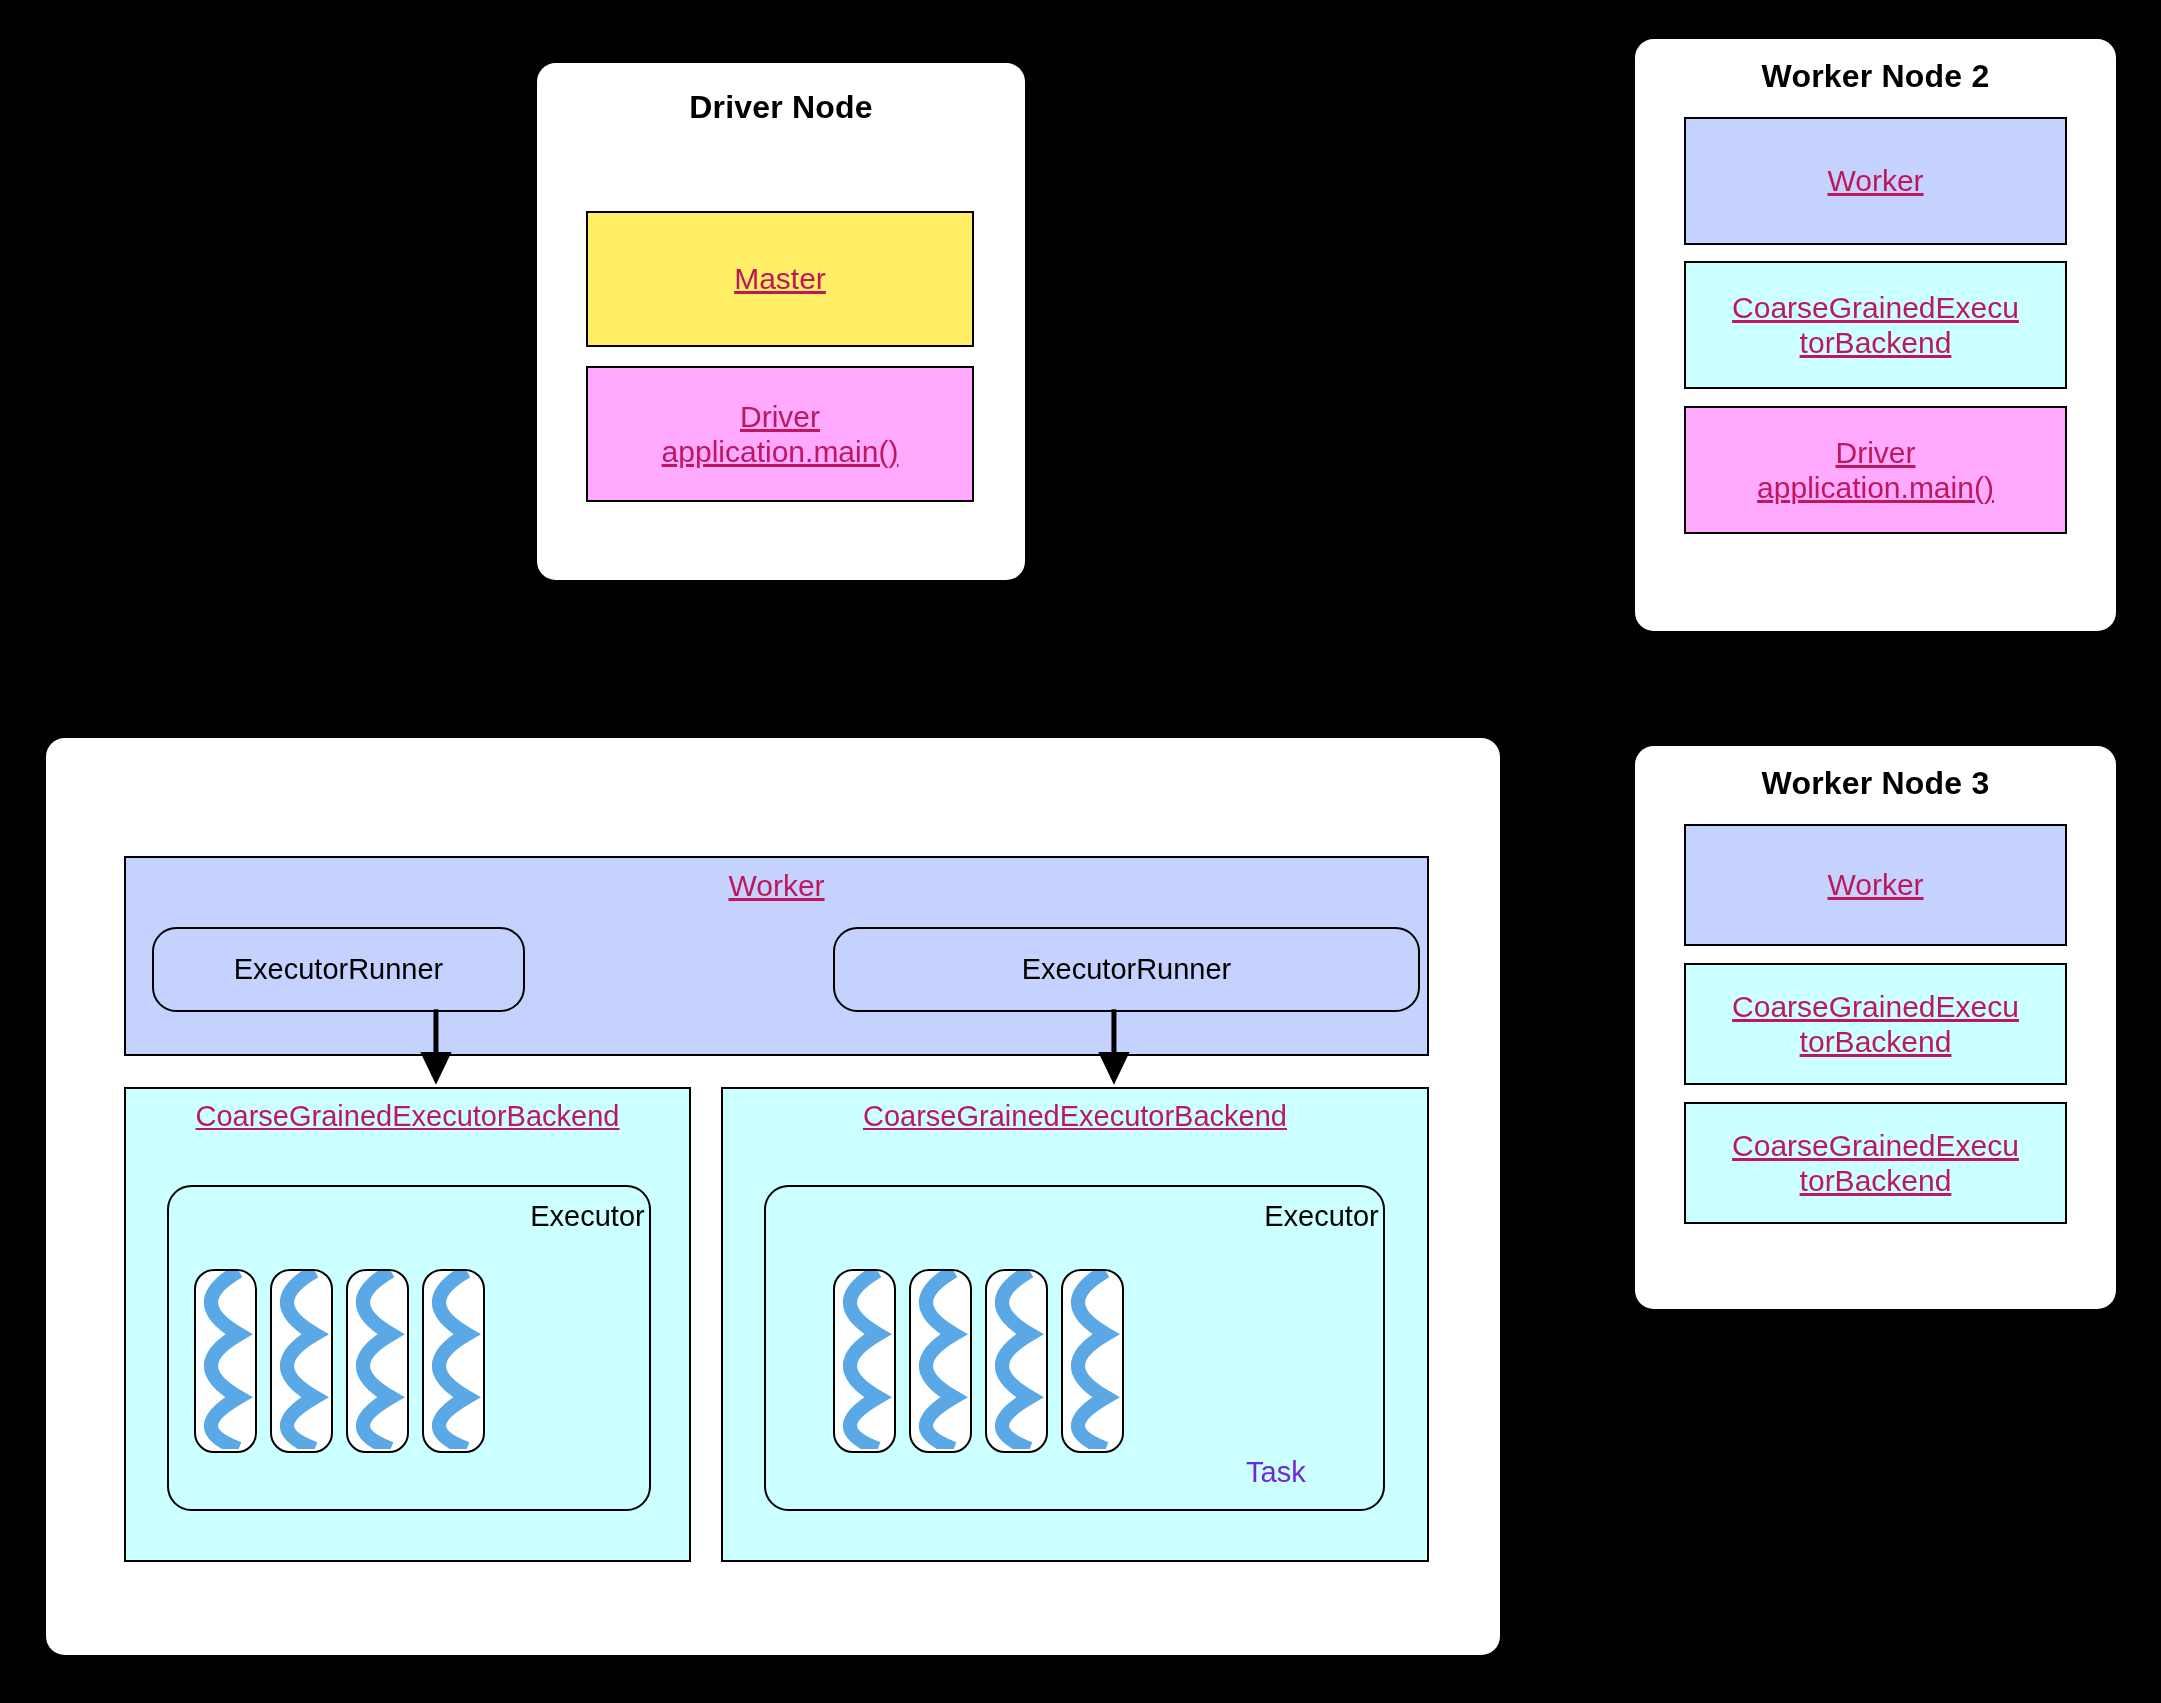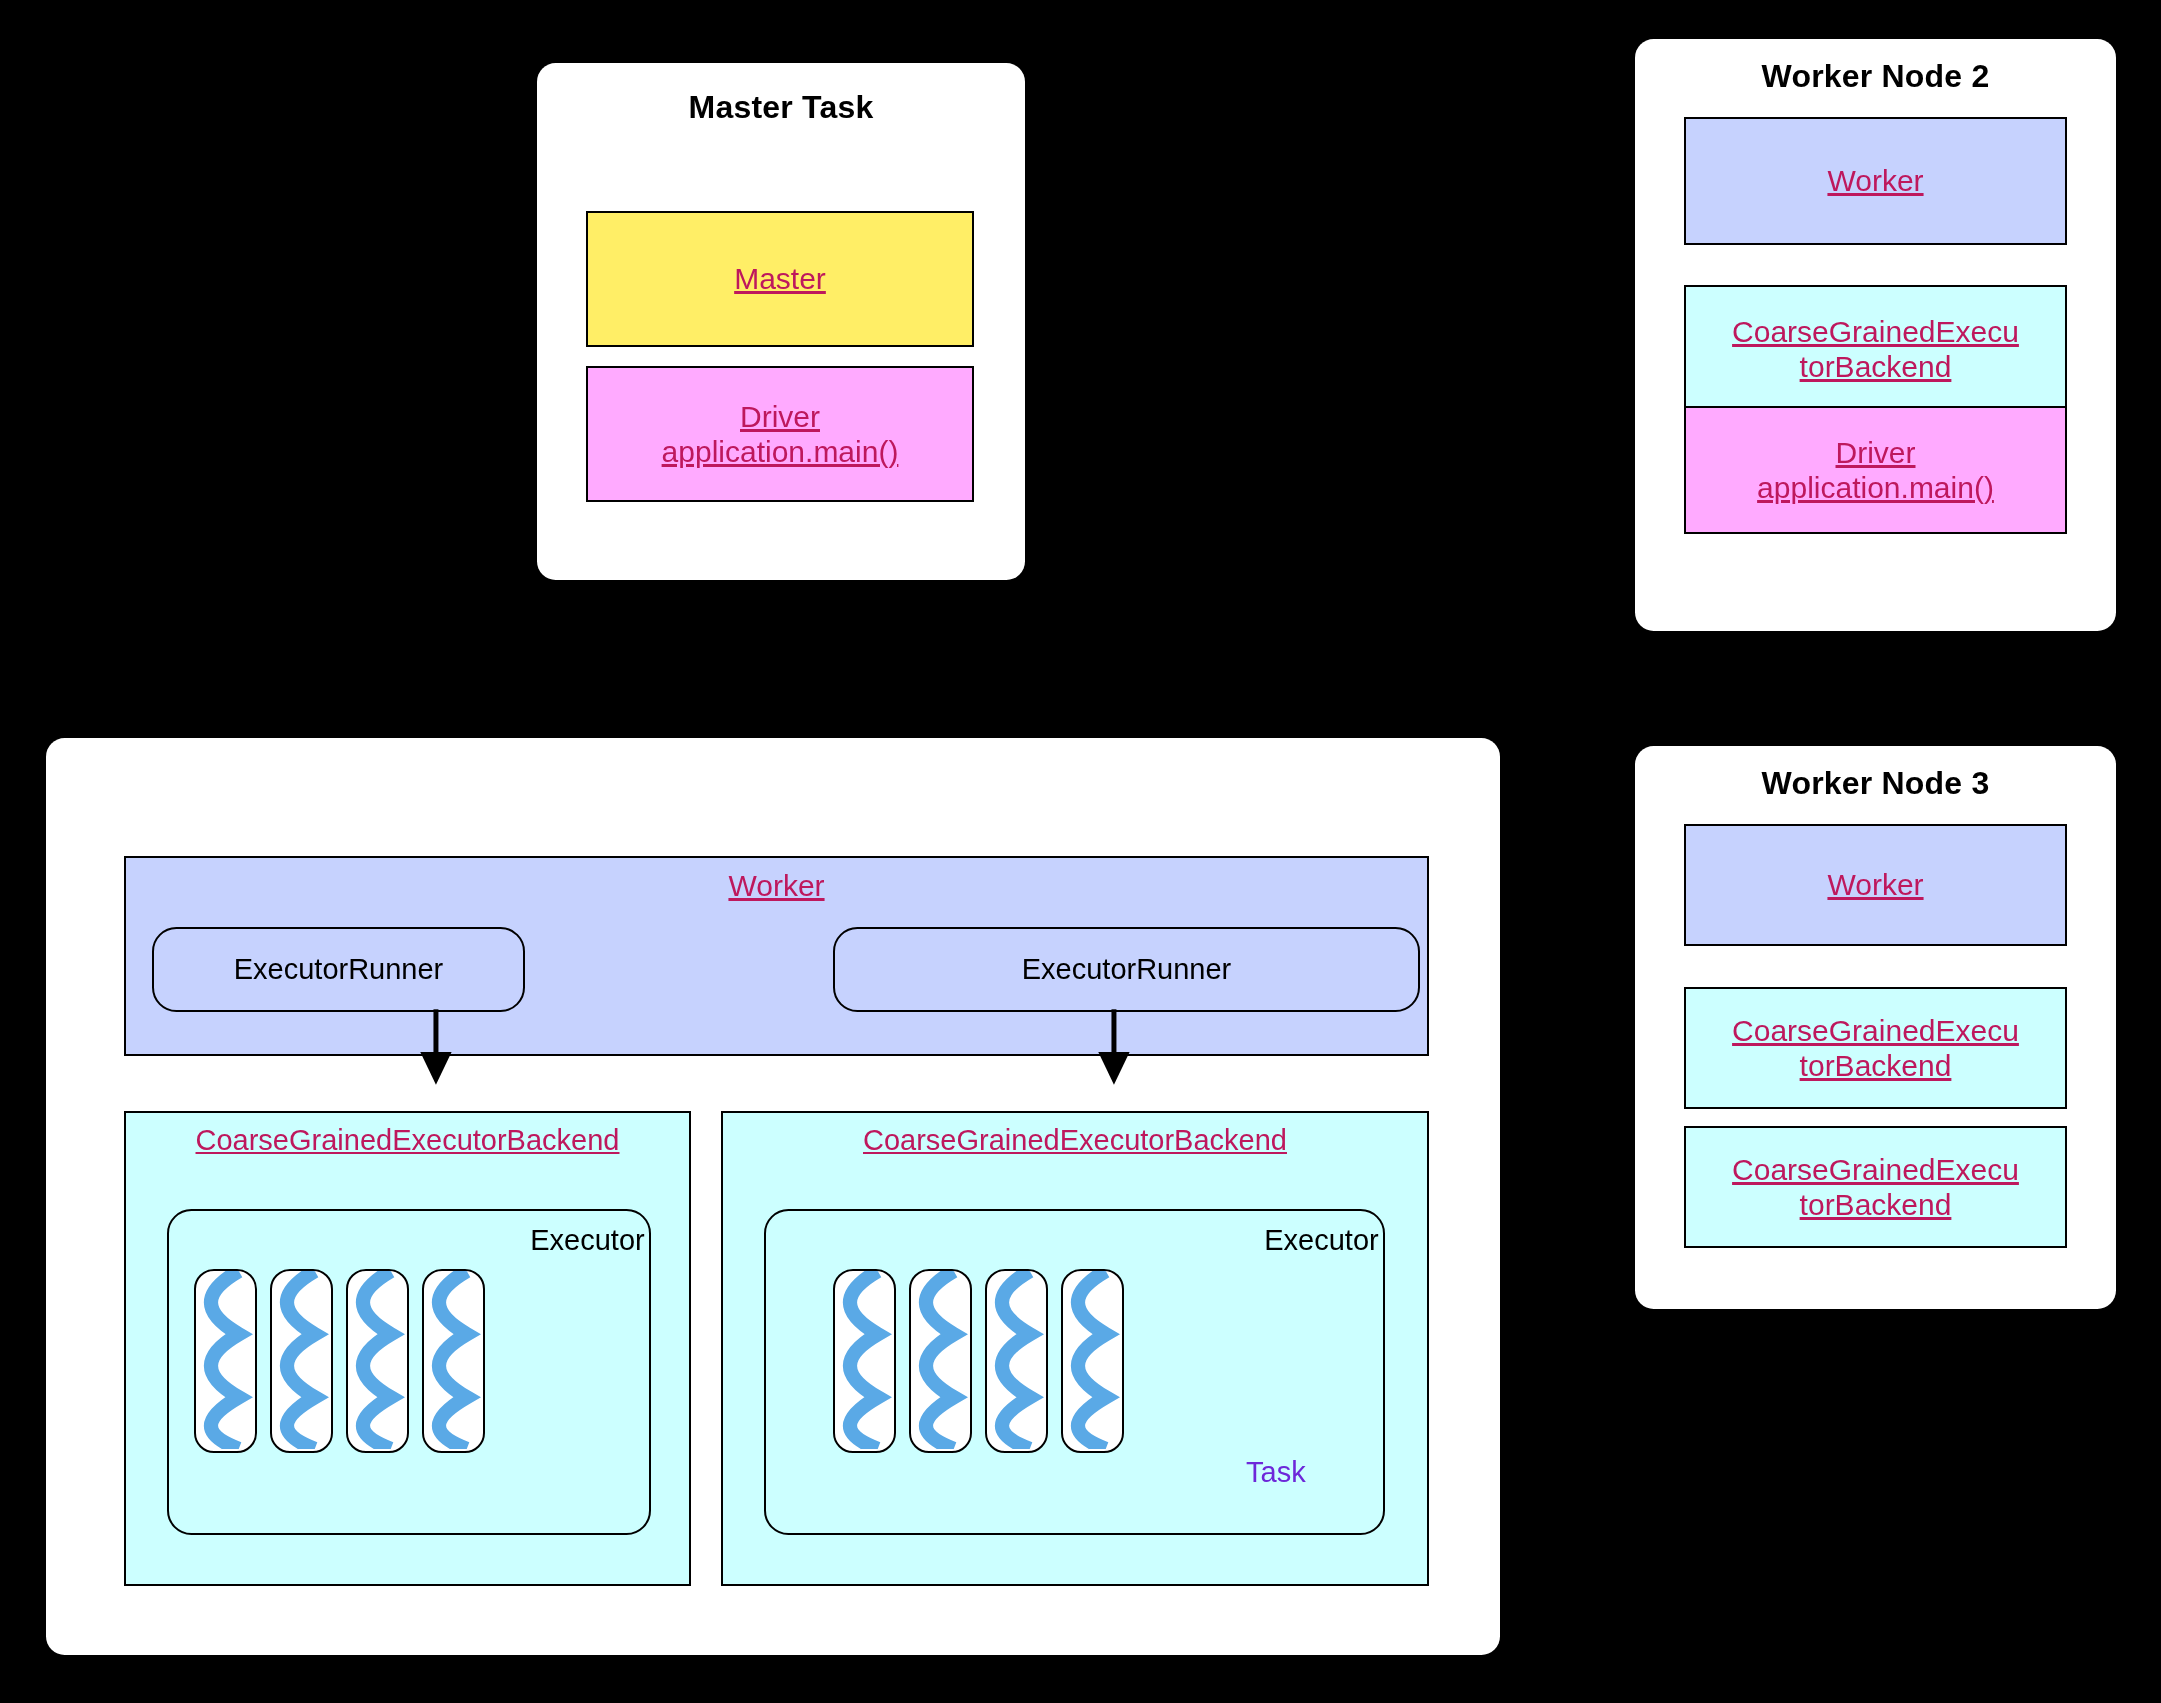--- a/index.html
+++ b/index.html
@@ -51,21 +51,21 @@
   .box-label {
     display: block;
     width: 100%;
     padding: 0 4.3px;
     box-sizing: border-box;
   }
 
   .fill-yellow { background: #ffee66; margin-top: 40px; }
   .fill-pink   { background: #ffaaff; }
   .fill-blue   { background: #c6d2fe; }
-  .fill-cyan   { background: #ccffff; margin-top: 24px; }
+  .fill-cyan   { background: #ccffff; }
 
   
   .box.top-label {
     align-items: flex-start;
     justify-content: center;
   }
   .box.top-label > .box-label {
     padding-top: 10px;
   }
 
@@ -109,21 +109,21 @@
     color: #6d28d9;
     white-space: nowrap;
   }
 </style>
 </head>
 <body>
 
 <div id="canvas">
 
   <div class="node-card" style="left:537px; top:63px; width:488px; height:517px;">
-    <div class="node-title" style="top:26px; font-size:32px;">Master Task</div>
+    <div class="node-title" style="top:26px; font-size:32px;">Driver Node</div>
 
     <div class="box fill-yellow" style="left:49px; top:108px; width:388px; height:136px; font-size:30px;">
       <span class="box-label">Master</span>
     </div>
 
     <div class="box fill-pink" style="left:49px; top:303px; width:388px; height:136px; font-size:30px; flex-direction:column;">
       <span class="box-label">Driver</span>
       <span class="box-label">application.main()</span>
     </div>
   </div>

